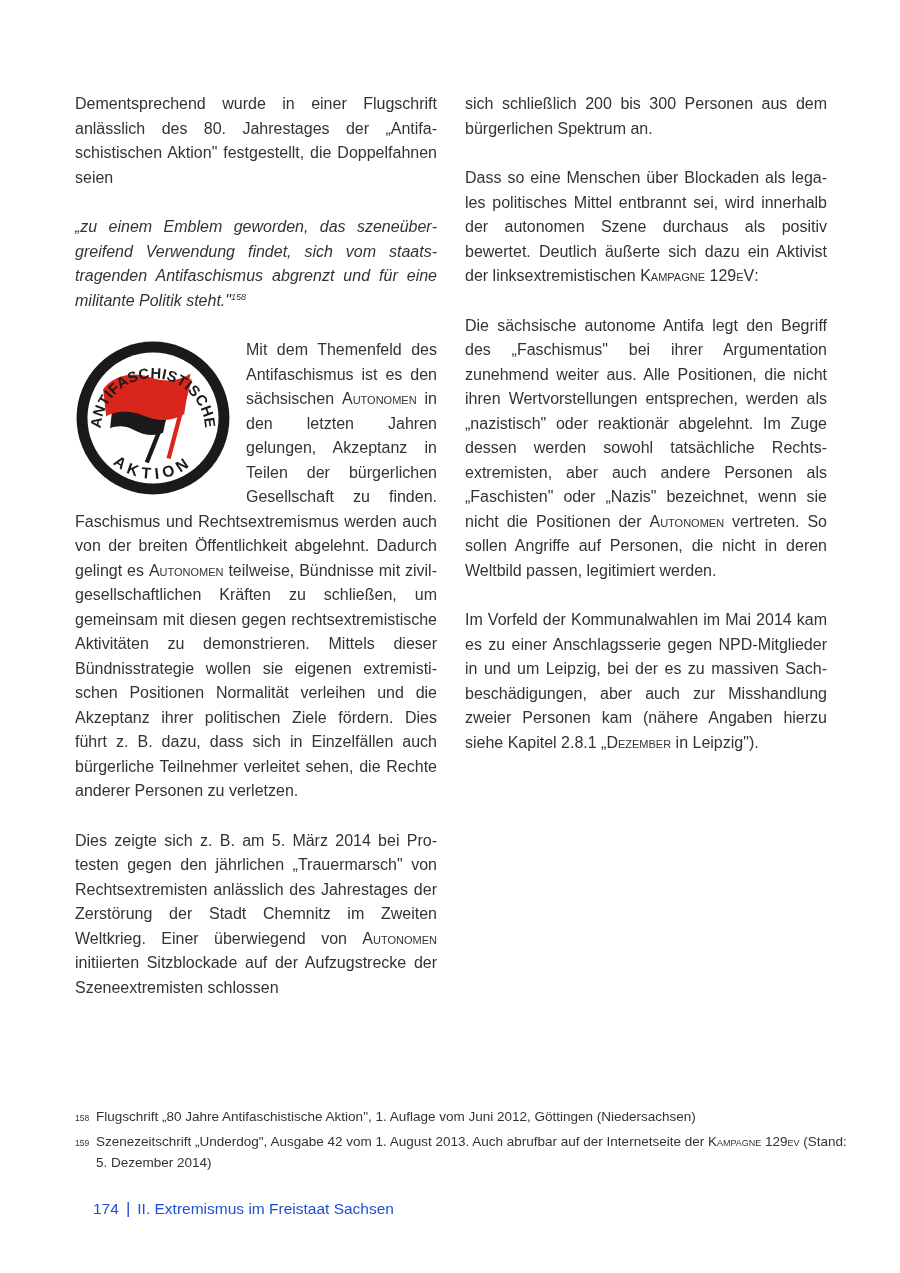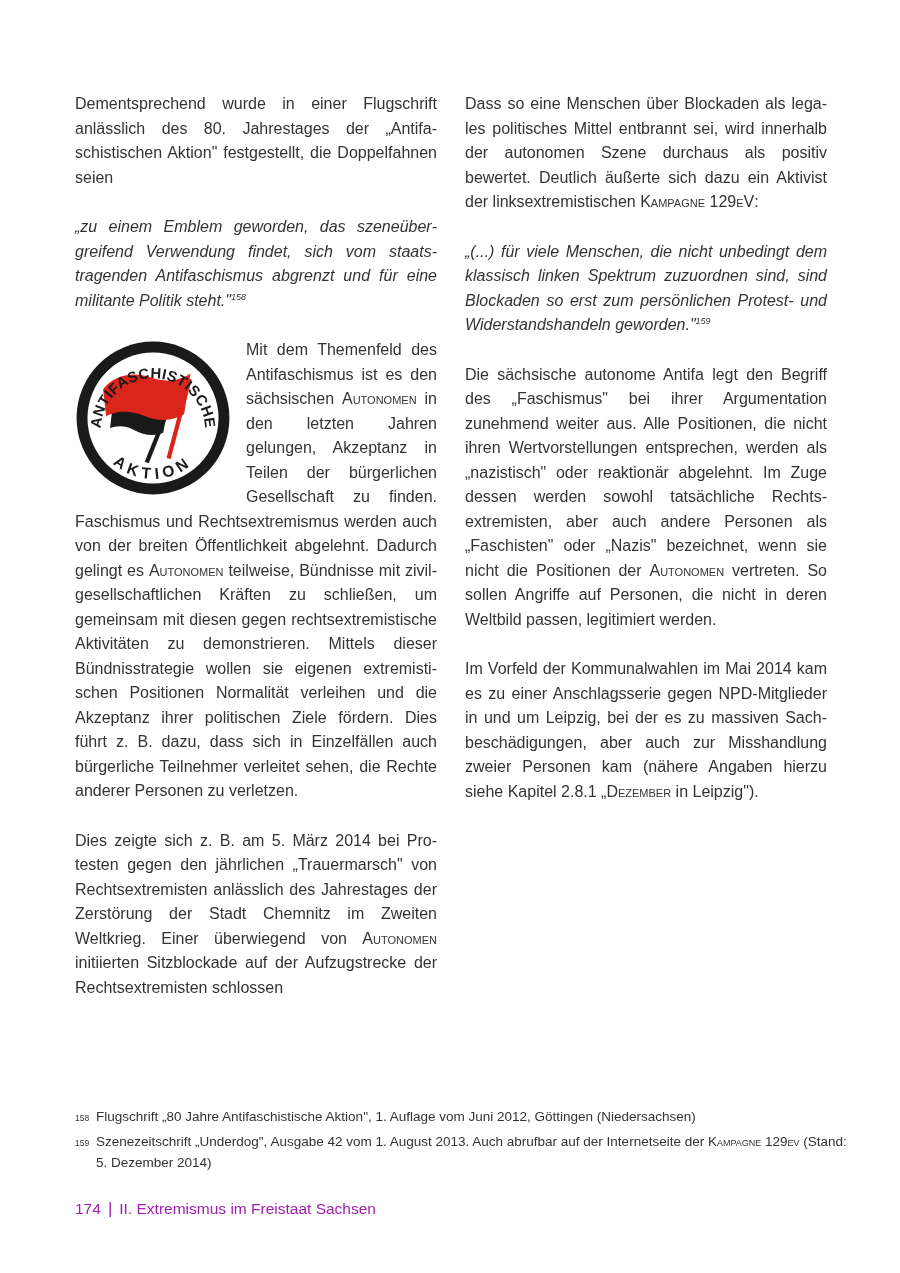--- a/index.html
+++ b/index.html
@@ -20,21 +20,21 @@
   .logo-float svg { display:block; width:156px; height:156px; }
   .logo-arc-text { font-family:"Liberation Sans", sans-serif; font-weight:bold; }
   .footnotes {
     position:absolute; left:75px; top:1106px; width:772px;
     font-size:13.5px; line-height:21px; color:#333333;
   }
   .footnote { display:flex; margin-bottom:2px; }
   .fn-num { flex:none; width:21px; font-size:8.5px; padding-top:2px; }
   .fn-text { flex:1; }
   .footer {
-    position:absolute; left:75px; top:1199px; font-size:15.5px; color:#a21caf;
+    position:absolute; left:93px; top:1199px; font-size:15.5px; color:#1d4ed8;
   }
   .footer .bar { margin:0 7px; font-size:17px; font-weight:300; }
 </style>
 </head>
 <body>
 
 <div class="content">
 
   <div class="col">
     <p class="body"><span>Dementsprechend wurde in einer Flugschrift anlässlich des 80. Jahrestages der „Antifa­schistischen Aktion" festgestellt, die Doppel­fahnen seien</span></p>
@@ -59,28 +59,28 @@
           <text class="logo-arc-text" font-size="19" letter-spacing="0.5" fill="#1a1a1a">
             <textPath href="#arc-top" startOffset="50%" text-anchor="middle">ANTIFASCHISTISCHE</textPath>
           </text>
           <text class="logo-arc-text" font-size="20" letter-spacing="6" fill="#1a1a1a">
             <textPath href="#arc-bottom" startOffset="50%" text-anchor="middle">AKTION</textPath>
           </text>
         </svg>
       </span><span><span>Mit dem Themenfeld des Antifaschismus ist es den sächsischen </span><span class="sc">Autono­men</span><span> in den letzten Jahren gelungen, Akzeptanz in Teilen der bürgerlichen Gesellschaft zu finden. Faschismus und Rechts­extremismus werden auch von der breiten Öffentlichkeit abgelehnt. Dadurch gelingt es </span><span class="sc">Autonomen</span><span> teilweise, Bündnisse mit zivil­gesell­schaftlichen Kräften zu schließen, um gemein­sam mit diesen gegen rechts­extremistische Aktivitäten zu demonstrieren. Mittels dieser Bündnis­strategie wollen sie eigenen extremisti­schen Positionen Normalität verleihen und die Akzeptanz ihrer politischen Ziele fördern. Dies führt z. B. dazu, dass sich in Einzelfällen auch bürgerliche Teilnehmer verleitet sehen, die Rechte anderer Personen zu verletzen.</span></span>
     </p>
 
-    <p class="body"><span>Dies zeigte sich z. B. am 5. März 2014 bei Pro­testen gegen den jährlichen „Trauermarsch" von Rechts­extremisten anlässlich des Jah­restages der Zerstörung der Stadt Chemnitz im Zweiten Weltkrieg. Einer überwiegend von </span><span class="sc">Autonomen</span><span> initiierten Sitzblockade auf der Auf­zugstrecke der Rechts­extremisten schlossen</span></p>
+    <p class="body"><span>Dies zeigte sich z. B. am 5. März 2014 bei Pro­testen gegen den jährlichen „Trauermarsch" von Rechts­extremisten anlässlich des Jah­restages der Zerstörung der Stadt Chemnitz im Zweiten Weltkrieg. Einer überwiegend von </span><span class="sc">Autonomen</span><span> initiierten Sitzblockade auf der Auf­zugstrecke der Szene­extremisten schlossen</span></p>
   </div>
 
   <div class="col">
+    <p class="body"><span>sich schließlich 200 bis 300 Personen aus dem bürgerlichen Spektrum an.</span></p>
 
     <p class="body"><span>Dass so eine Menschen über Blockaden als lega­les politisches Mittel entbrannt sei, wird inner­halb der autonomen Szene durchaus als positiv bewertet. Deutlich äußerte sich dazu ein Akti­vist der linksextremistischen </span><span class="sc">Kampagne 129eV</span><span>:</span></p>
 
-    <p class="body quote"><span>„(...) für viele Menschen, die nicht unbedingt dem klassisch linken Spektrum zuzuordnen sind, sind Blockaden so erst zum persönlichen Protest- und Widerstands­handeln geworden."</span><sup>159</sup></p>
 
     <p class="body"><span>Die sächsische autonome Antifa legt den Begriff des „Faschismus" bei ihrer Argumentation zunehmend weiter aus. Alle Positionen, die nicht ihren Wert­vorstellungen entsprechen, wer­den als „nazistisch" oder reaktionär abgelehnt. Im Zuge dessen werden sowohl tatsächliche Rechts­extremisten, aber auch andere Personen als „Faschisten" oder „Nazis" bezeichnet, wenn sie nicht die Positionen der </span><span class="sc">Autonomen</span><span> vertreten. So sollen Angriffe auf Personen, die nicht in deren Weltbild passen, legitimiert werden.</span></p>
 
     <p class="body"><span>Im Vorfeld der Kommunalwahlen im Mai 2014 kam es zu einer Anschlagsserie gegen NPD-Mitglieder in und um Leipzig, bei der es zu massiven Sach­beschädigungen, aber auch zur Misshandlung zweier Personen kam (nähere Angaben hierzu siehe Kapitel 2.8.1 „</span><span class="sc">Dezember</span><span> in Leipzig").</span></p>
   </div>
 
 </div>
 
 <div class="footnotes">
   <div class="footnote">

